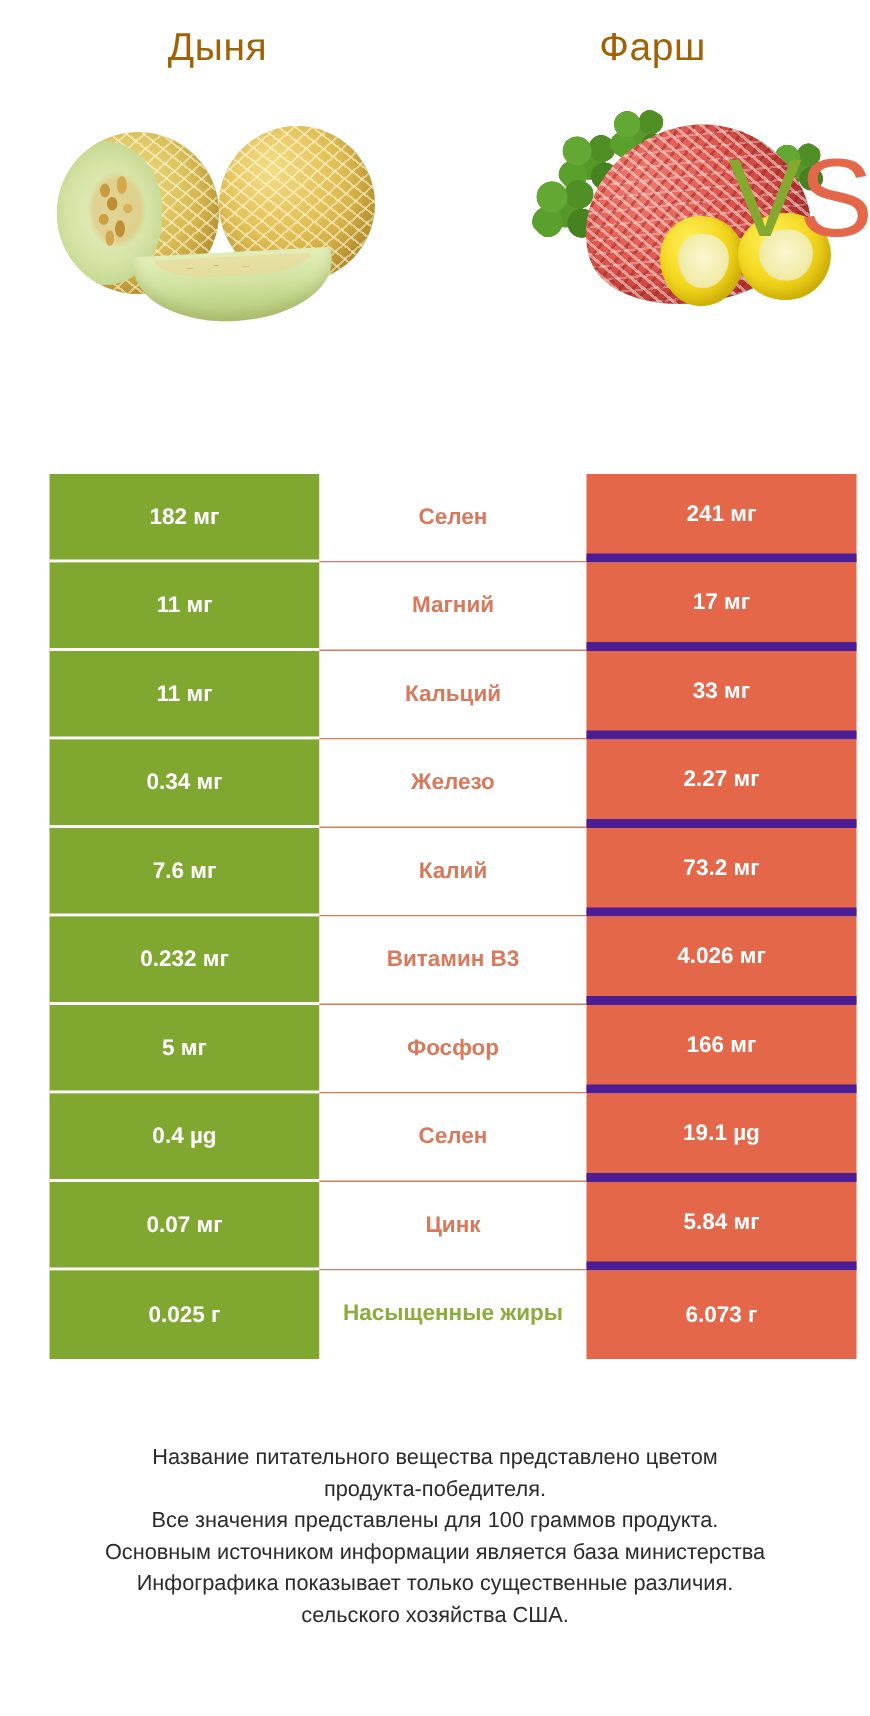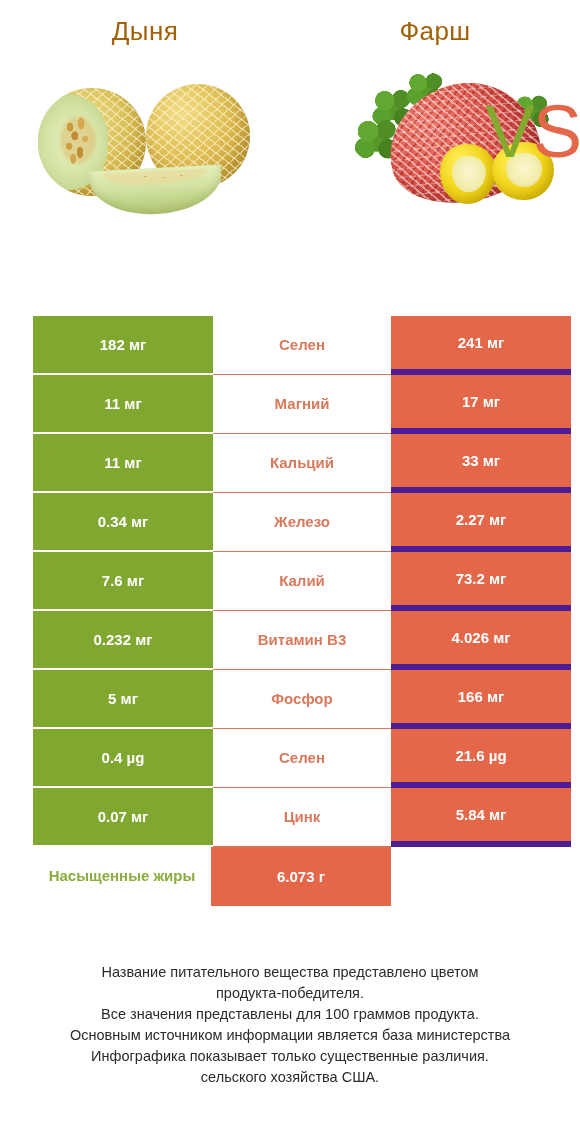--- a/index.html
+++ b/index.html
@@ -348,30 +348,31 @@
 
   <div class="row">
     <div class="cell cell-left">5 мг</div>
     <div class="cell cell-mid">Фосфор</div>
     <div class="cell cell-right">166 мг</div>
   </div>
 
   <div class="row">
     <div class="cell cell-left">0.4 µg</div>
     <div class="cell cell-mid">Селен</div>
-    <div class="cell cell-right">21.6 µg</div>
+    <div class="cell cell-right">19.1 µg</div>
   </div>
 
   <div class="row">
     <div class="cell cell-left">0.07 мг</div>
     <div class="cell cell-mid">Цинк</div>
     <div class="cell cell-right">5.84 мг</div>
   </div>
 
   <div class="row">
+    <div class="cell cell-left">0.025 г</div>
     <div class="cell cell-mid win-left">Насыщенные жиры</div>
     <div class="cell cell-right">6.073 г</div>
   </div>
 
 </div>
 
 <div class="footer">
   <p>Название питательного вещества представлено цветом</p>
   <p>продукта-победителя.</p>
   <p>Все значения представлены для 100 граммов продукта.</p>

